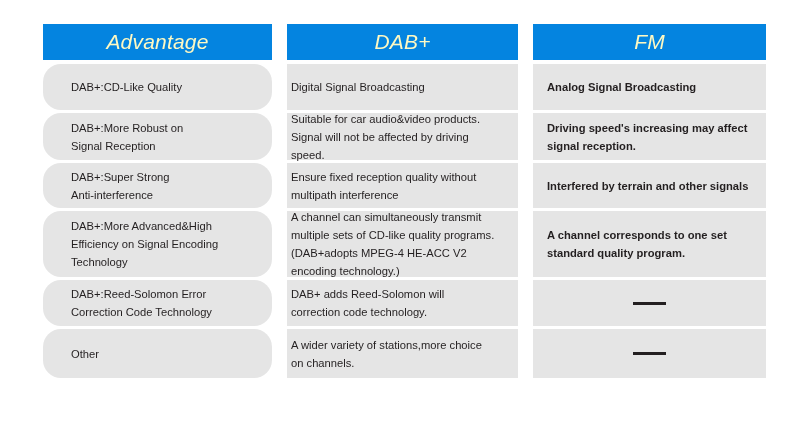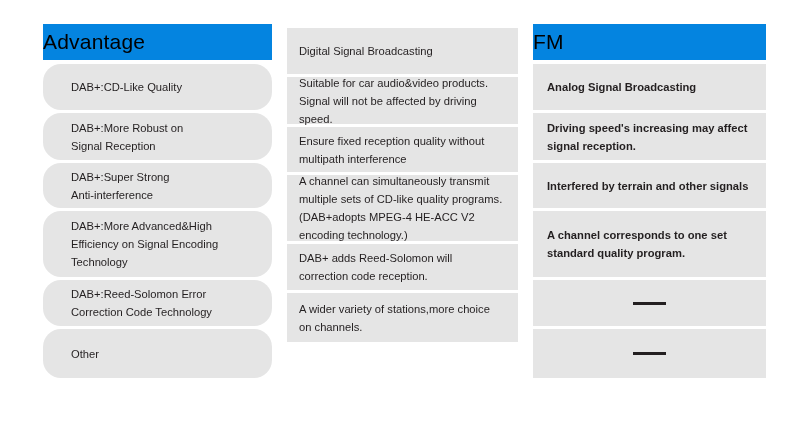--- a/index.html
+++ b/index.html
@@ -29,27 +29,28 @@
     flex-direction: column;
   }
 
   .col-advantage { width: 229px; }
   .col-dab       { width: 231px; }
   .col-fm        { width: 233px; }
 
   .col-header {
     height: 36px;
     background: #0484e0;
-    color: #000000;
+    color: #fef9c3;
     font-size: 21px;
     line-height: 36px;
-    text-align: left;
+    text-align: center;
     letter-spacing: 0.2px;
     font-weight: 400;
     flex: 0 0 36px;
+    font-style: italic;
   }
 
   .cells {
     display: flex;
     flex-direction: column;
     padding-top: 4px;
   }
 
   .cell {
     background: #e5e5e5;
@@ -79,21 +80,21 @@
     justify-content: center;
   }
   .dash-mark {
     display: block;
     width: 33px;
     height: 3px;
     background: #231f20;
   }
 
   .col-advantage .cell { padding-left: 28px; border-radius: 18px; }
-  .col-dab .cell       { padding-left: 12px; }
+  .col-dab .cell       { padding-left: 4px; }
   .col-fm .cell        { padding-left: 14px; font-weight: bold; }
 </style>
 </head>
 <body>
 
 <div id="table-wrap">
     <div class="column col-advantage">
       <div class="col-header">Advantage</div>
       <div class="cells">
         <div class="cell r0">
@@ -115,20 +116,21 @@
         <div class="cell r4">
           <span>DAB+:Reed-Solomon Error</span>
           <span>Correction Code Technology</span>
         </div>
         <div class="cell r5">
           <span>Other</span>
         </div>
       </div>
     </div>
     <div class="column col-dab">
+      <div class="col-header">DAB+</div>
       <div class="cells">
         <div class="cell r0">
           <span>Digital Signal Broadcasting</span>
         </div>
         <div class="cell r1">
           <span>Suitable for car audio&amp;video products.</span>
           <span>Signal will not be affected by driving</span>
           <span>speed.</span>
         </div>
         <div class="cell r2">
@@ -136,21 +138,21 @@
           <span>multipath interference</span>
         </div>
         <div class="cell r3">
           <span>A channel can simultaneously transmit</span>
           <span>multiple sets of CD-like quality programs.</span>
           <span>(DAB+adopts MPEG-4 HE-ACC V2</span>
           <span>encoding technology.)</span>
         </div>
         <div class="cell r4">
           <span>DAB+ adds Reed-Solomon will</span>
-          <span>correction code reception.</span>
+          <span>correction code technology.</span>
         </div>
         <div class="cell r5">
           <span>A wider variety of stations,more choice</span>
           <span>on channels.</span>
         </div>
       </div>
     </div>
     <div class="column col-fm">
       <div class="col-header">FM</div>
       <div class="cells">

